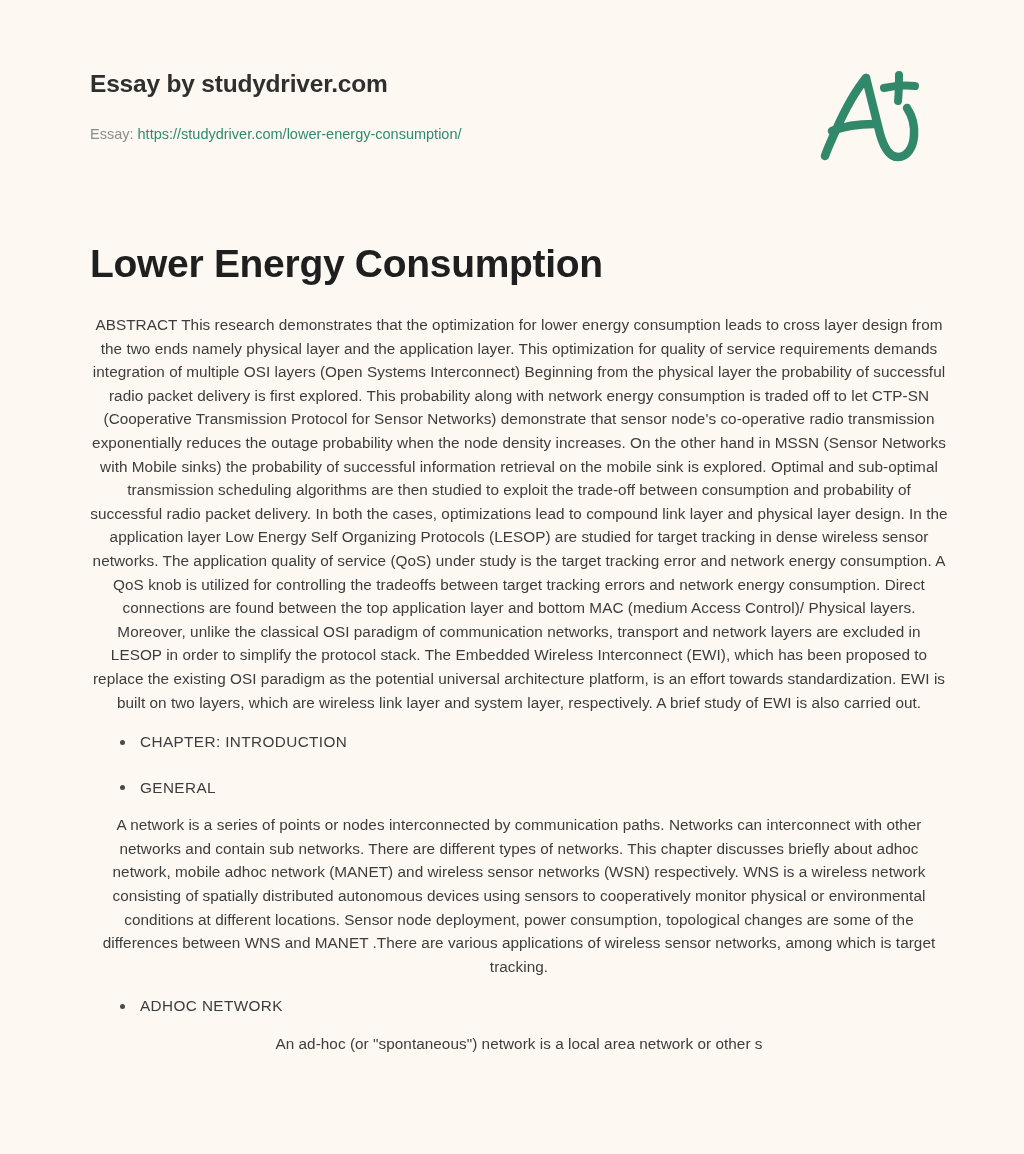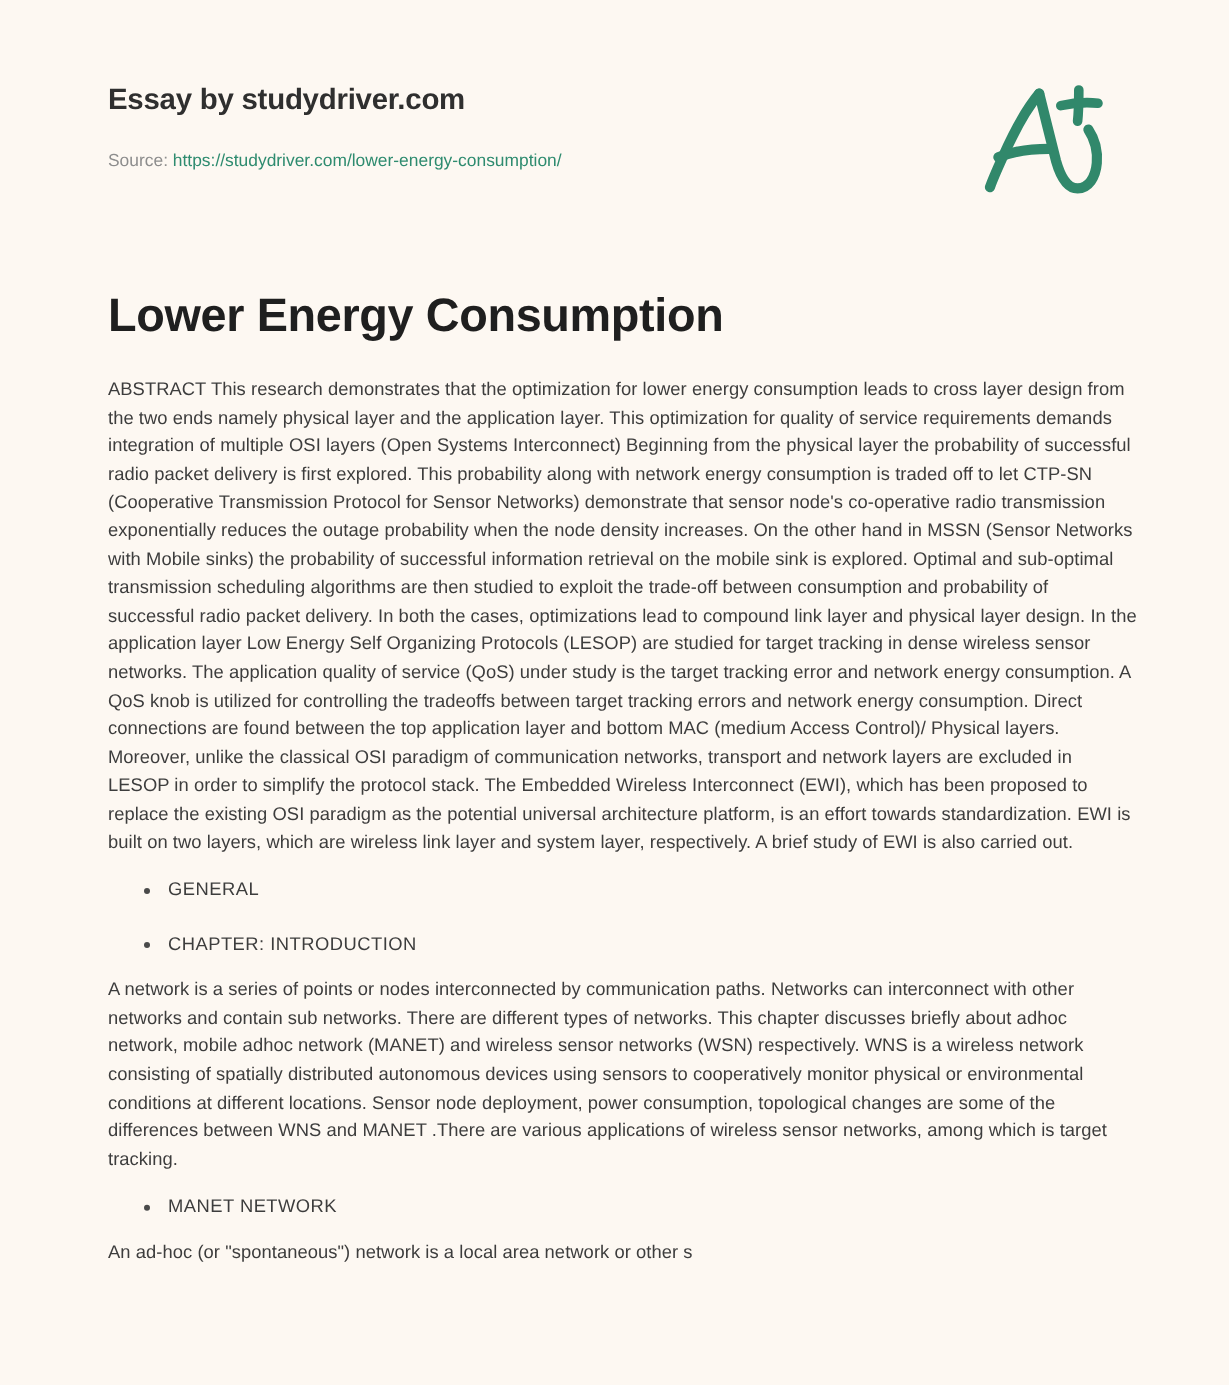--- a/index.html
+++ b/index.html
@@ -85,21 +85,21 @@
     color: #1f1f1f;
     letter-spacing: -0.3px;
     line-height: 38px;
     margin: 0 0 30px 0;
   }
   .para {
     font-size: 15.3px;
     line-height: 23.6px;
     color: #3d3d3d;
     margin: 0 0 16px 0;
-    text-align: left;
+    text-align: center;
     letter-spacing: 0.05px;
   }
   .para:last-child {
     margin-bottom: 0;
   }
   .bullet-list {
     list-style: none;
     margin: 14px 0 14px 0;
     padding: 0 0 0 30px;
   }
@@ -129,21 +129,21 @@
 </head>
 <body>
 
 <div class="page">
 
   <div class="header">
 
     <div class="essay-by">Essay by studydriver.com</div>
 
     <div class="source-line">
-      <span class="source-label">Source:</span>
+      <span class="source-label">Essay:</span>
       <span class="source-url">https://studydriver.com/lower-energy-consumption/</span>
     </div>
 
     <div class="logo">
       <svg viewBox="0 0 118 104" xmlns="http://www.w3.org/2000/svg">
         <g fill="none" stroke="#31886b" stroke-linecap="round" stroke-linejoin="round">
 
           <path d="M54 14 C44 26, 32 48, 24 66 C19 77, 15 86, 13 92" stroke-width="8.5"></path>
 
           <path d="M54 14 C58 30, 64 54, 68 70 C72 84, 78 93, 86 93
@@ -159,26 +159,26 @@
     </div>
   </div>
 
   <div class="content">
 
     <h1 class="doc-title">Lower Energy Consumption</h1>
 
     <p class="para">ABSTRACT This research demonstrates that the optimization for lower energy consumption leads to cross layer design from the two ends namely physical layer and the application layer. This optimization for quality of service requirements demands integration of multiple OSI layers (Open Systems Interconnect) Beginning from the physical layer the probability of successful radio packet delivery is first explored. This probability along with network energy consumption is traded off to let CTP-SN (Cooperative Transmission Protocol for Sensor Networks) demonstrate that sensor node's co-operative radio transmission exponentially reduces the outage probability when the node density increases. On the other hand in MSSN (Sensor Networks with Mobile sinks) the probability of successful information retrieval on the mobile sink is explored. Optimal and sub-optimal transmission scheduling algorithms are then studied to exploit the trade-off between consumption and probability of successful radio packet delivery. In both the cases, optimizations lead to compound link layer and physical layer design. In the application layer Low Energy Self Organizing Protocols (LESOP) are studied for target tracking in dense wireless sensor networks. The application quality of service (QoS) under study is the target tracking error and network energy consumption. A QoS knob is utilized for controlling the tradeoffs between target tracking errors and network energy consumption. Direct connections are found between the top application layer and bottom MAC (medium Access Control)/ Physical layers. Moreover, unlike the classical OSI paradigm of communication networks, transport and network layers are excluded in LESOP in order to simplify the protocol stack. The Embedded Wireless Interconnect (EWI), which has been proposed to replace the existing OSI paradigm as the potential universal architecture platform, is an effort towards standardization. EWI is built on two layers, which are wireless link layer and system layer, respectively. A brief study of EWI is also carried out.</p>
 
     <ul class="bullet-list">
+      <li>CHAPTER: INTRODUCTION</li>
       <li>GENERAL</li>
-      <li>CHAPTER: INTRODUCTION</li>
     </ul>
 
     <p class="para">A network is a series of points or nodes interconnected by communication paths. Networks can interconnect with other networks and contain sub networks. There are different types of networks. This chapter discusses briefly about adhoc network, mobile adhoc network (MANET) and wireless sensor networks (WSN) respectively. WNS is a wireless network consisting of spatially distributed autonomous devices using sensors to cooperatively monitor physical or environmental conditions at different locations. Sensor node deployment, power consumption, topological changes are some of the differences between WNS and MANET .There are various applications of wireless sensor networks, among which is target tracking.</p>
 
     <ul class="bullet-list">
-      <li>MANET NETWORK</li>
+      <li>ADHOC NETWORK</li>
     </ul>
 
     <p class="para">An ad-hoc (or "spontaneous") network is a local area network or other s</p>
 
   </div>
 </div>
 
 </body></html>

